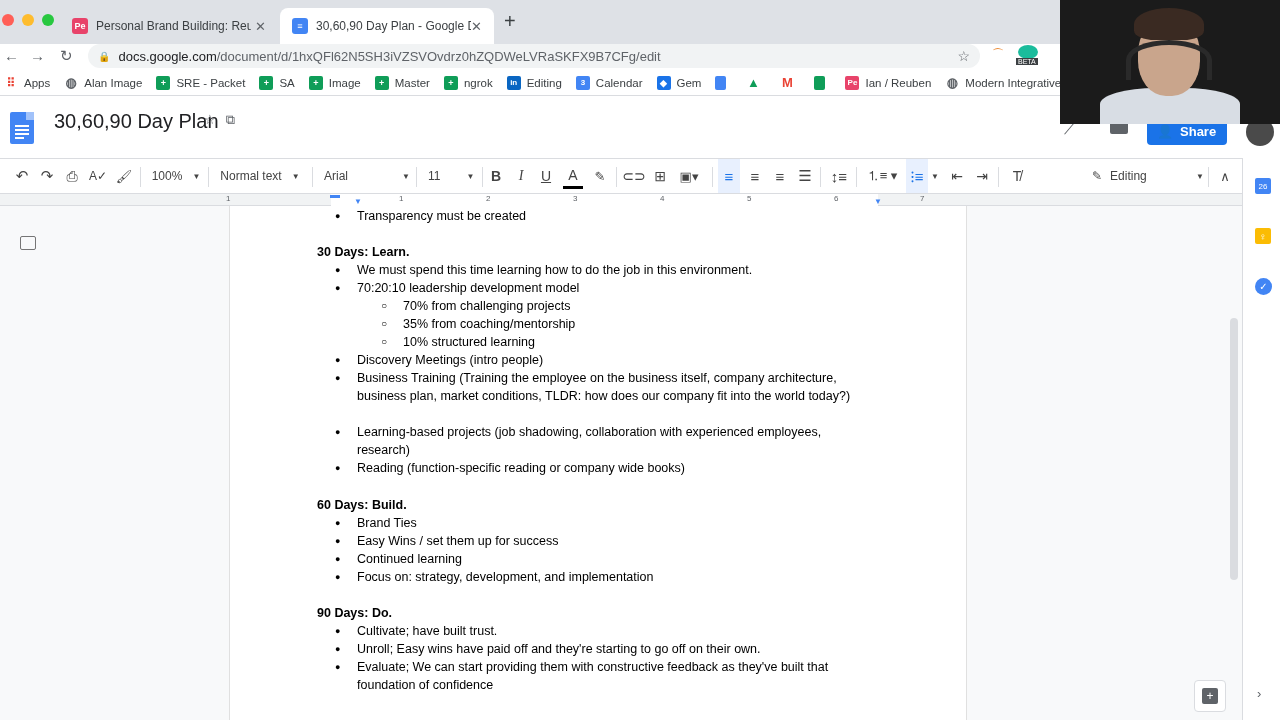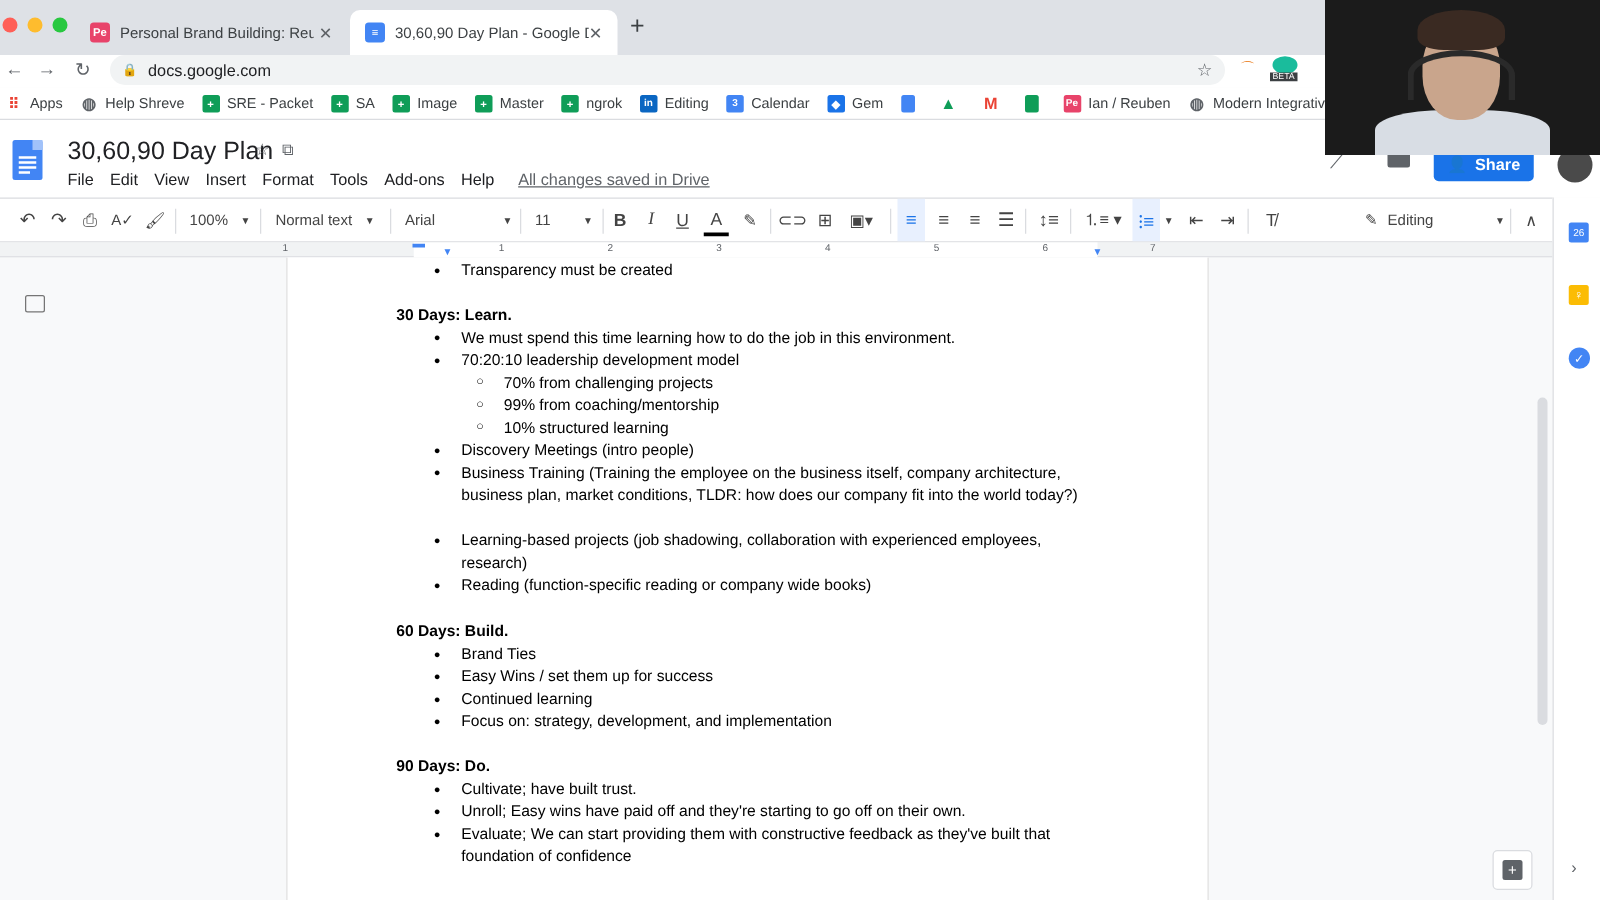--- a/index.html
+++ b/index.html
@@ -37,21 +37,21 @@
 .tb.sel{background:#e8f0fe;color:#1a73e8}
 .sep{position:absolute;top:8px;width:1px;height:20px;background:#dadce0}
 .ruler{position:absolute;top:194px;left:0;width:1242px;height:12px;background:#f1f3f4;border-bottom:1px solid #dadce0}
 .ruler .white{position:absolute;top:0;left:331px;width:547px;height:12px;background:#fff}
 .rnum{position:absolute;top:0;font-size:8px;color:#5f6368}
 .canvas{position:absolute;top:206px;left:0;width:1242px;height:514px;background:#f8f9fa}
 .page{position:absolute;top:0;left:229px;width:738px;height:514px;background:#fff;border-left:1px solid #e0e0e0;border-right:1px solid #e0e0e0}
 .doc{position:absolute;top:0;left:87px;width:560px;font-size:12.5px;line-height:18px;color:#000}
 .p{position:absolute;left:0}
 .h{font-weight:bold}
-.li{position:absolute;left:52px;width:520px}
+.li{position:absolute;left:40px;width:520px}
 .li::before{content:"●";position:absolute;left:-22px;font-size:9px}
 .li2{position:absolute;left:86px}
 .li2::before{content:"○";position:absolute;left:-22px;font-size:10px}
 .outline{position:absolute;top:236px;left:20px;width:16px;height:14px;border:1.5px solid #757575;border-radius:2px}
 .sidepanel{position:absolute;top:158px;left:1242px;width:38px;height:562px;background:#fff;border-left:1px solid #dadce0}
 .scrollbar{position:absolute;top:318px;left:1230px;width:8px;height:262px;background:#dadce0;border-radius:4px}
 .webcam{position:absolute;top:0;left:1060px;width:220px;height:124px;background:#1b1b1b;overflow:hidden}
 .face{position:absolute;left:78px;top:18px;width:62px;height:78px;background:#c9a58c;border-radius:45%}
 .hair{position:absolute;left:74px;top:8px;width:70px;height:32px;background:#3a2a22;border-radius:50% 50% 30% 30%}
 .shirt{position:absolute;left:40px;top:88px;width:140px;height:40px;background:#d8dde4;border-radius:40% 40% 0 0}
@@ -78,35 +78,36 @@
   <span class="newtab">+</span>
 </div>
 
 <div class="addrrow">
   <span class="navbtn" style="left:4px">←</span>
   <span class="navbtn" style="left:30px">→</span>
   <span class="navbtn" style="left:60px">↻</span>
   <div class="omnibox">
     <span class="lock">🔒</span>
     <span class="dom">docs.google.com</span>
+    <span class="path">/document/d/1hxQFl62N5SH3iVZSVOvdrz0hZQDWeLVRaSKFX9B7CFg/edit</span>
     <span class="star">☆</span>
   </div>
   <span style="position:absolute;left:992px;top:2px;font-size:12px;color:#e8710a">⌒</span>
   <span style="position:absolute;left:1018px;top:1px;width:20px;height:14px;border-radius:50%;background:#1abc9c"></span>
   <span style="position:absolute;left:1016px;top:14px;font-size:7px;background:#3c4043;color:#fff;padding:0 2px">BETA</span>
 </div>
 
 <div class="bookmarks">
   <div class="bm">
       <span class="ic" style="color:#ea4335;font-size:12px">⠿</span>
       <span>Apps</span>
     </div>
   <div class="bm">
       <span class="ic" style="color:#5f6368;font-size:13px">◍</span>
-      <span>Help Shreve</span>
+      <span>Alan Image</span>
     </div>
   <div class="bm">
       <span class="ic" style="background:#0f9d58">+</span>
       <span>SRE - Packet</span>
     </div>
   <div class="bm">
       <span class="ic" style="background:#0f9d58">+</span>
       <span>SA</span>
     </div>
   <div class="bm">
@@ -159,31 +160,20 @@
   <div class="doclogo">
     <div class="ln" style="top:13px"></div>
       <div class="ln" style="top:17px"></div>
       <div class="ln" style="top:21px"></div>
       <div class="ln" style="top:25px;width:9px"></div>
   </div>
   <div class="doctitle">30,60,90 Day Plan</div>
   <div class="titleicons">
     <span>☆</span>
     <span>⧉</span>
-  </div>
-  <div class="menubar">
-    <span>File</span>
-    <span>Edit</span>
-    <span>View</span>
-    <span>Insert</span>
-    <span>Format</span>
-    <span>Tools</span>
-    <span>Add-ons</span>
-    <span>Help</span>
-    <span class="saved">All changes saved in Drive</span>
   </div>
   <span style="position:absolute;top:24px;left:1064px;font-size:16px;color:#5f6368">⟋</span>
   <span style="position:absolute;top:24px;left:1110px;width:18px;height:14px;background:#5f6368;border-radius:2px"></span>
 </div>
 <div class="sharebtn">
     <span style="margin-right:6px">👤</span>
     <span>Share</span>
   </div>
 <div class="avatar"></div>
 
@@ -264,21 +254,21 @@
 
 <div class="canvas">
   <div class="page">
     <div class="doc">
       <div class="li" style="top:1px">Transparency must be created</div>
 
       <div class="p h" style="top:37px">30 Days: Learn.</div>
       <div class="li" style="top:55px">We must spend this time learning how to do the job in this environment.</div>
       <div class="li" style="top:73px">70:20:10 leadership development model</div>
       <div class="li2" style="top:91px">70% from challenging projects</div>
-      <div class="li2" style="top:109px">99% from coaching/mentorship</div>
+      <div class="li2" style="top:109px">35% from coaching/mentorship</div>
       <div class="li2" style="top:127px">10% structured learning</div>
       <div class="li" style="top:145px">Discovery Meetings (intro people)</div>
       <div class="li" style="top:163px;width:515px">Business Training (Training the employee on the business itself, company architecture, business plan, market conditions, TLDR: how does our company fit into the world today?)</div>
       <div class="li" style="top:217px;width:500px">Learning-based projects (job shadowing, collaboration with experienced employees, research)</div>
       <div class="li" style="top:253px">Reading (function-specific reading or company wide books)</div>
 
       <div class="p h" style="top:290px">60 Days: Build.</div>
       <div class="li" style="top:308px">Brand Ties</div>
       <div class="li" style="top:326px">Easy Wins / set them up for success</div>
       <div class="li" style="top:344px">Continued learning</div>

